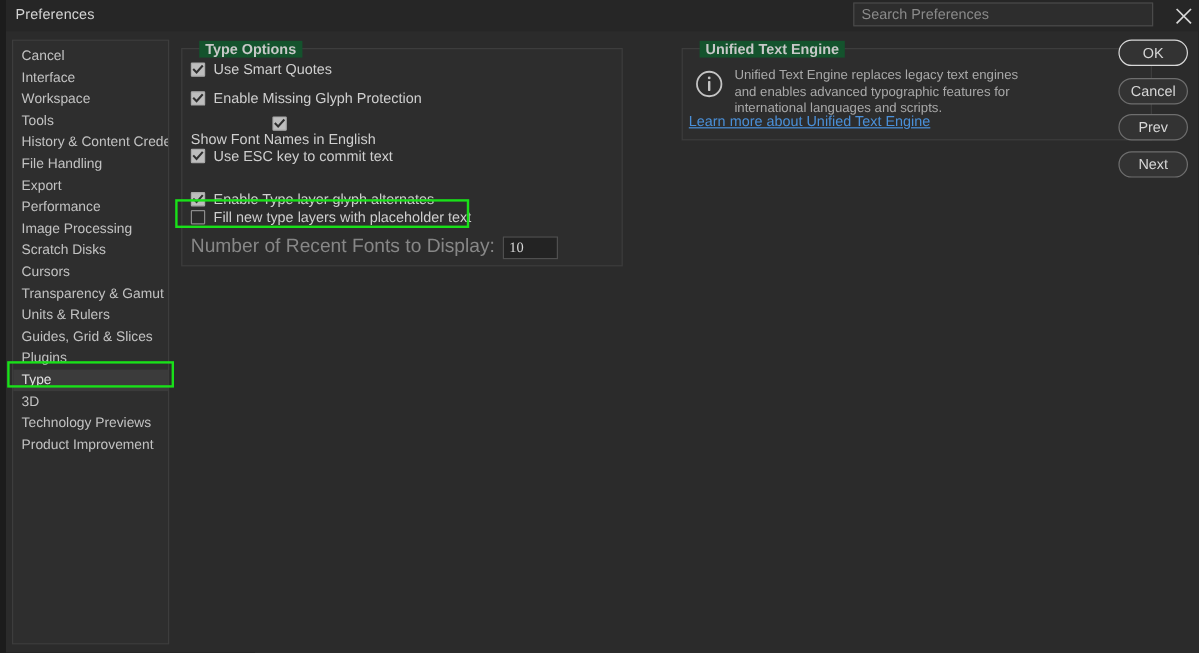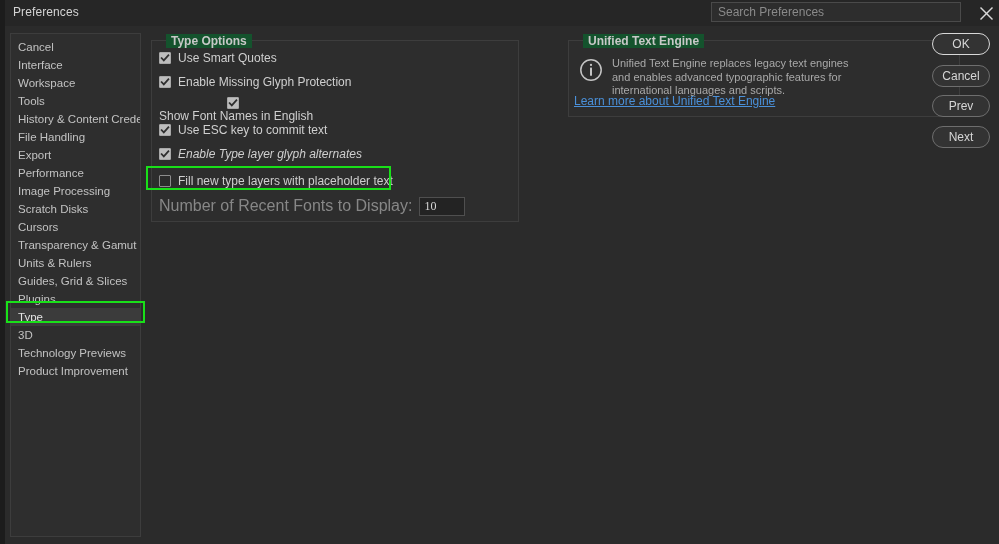--- a/index.html
+++ b/index.html
@@ -315,21 +315,21 @@
           <span class="cb-label">Show Font Names in English</span>
         </div>
         <div class="cb-row" style="top: 80px;">
           <span class="cbox on">
             <svg width="10" height="10" viewBox="0 0 10 10">
               <polyline points="1.6,5.1 3.8,7.4 8.4,2.2" fill="none" stroke="#2f2f2f" stroke-width="1.7" stroke-linecap="square"></polyline>
             </svg>
           </span>
           <span class="cb-label">Use ESC key to commit text</span>
         </div>
-        <div class="cb-row" style="top: 104px; font-style: italic;">
+        <div class="cb-row" style="top: 116px;">
           <span class="cbox on">
             <svg width="10" height="10" viewBox="0 0 10 10">
               <polyline points="1.6,5.1 3.8,7.4 8.4,2.2" fill="none" stroke="#2f2f2f" stroke-width="1.7" stroke-linecap="square"></polyline>
             </svg>
           </span>
           <span class="cb-label">Enable Type layer glyph alternates</span>
         </div>
         <div class="cb-row" style="top: 131px;">
           <span class="cbox off"></span>
           <span class="cb-label">Fill new type layers with placeholder text</span>

